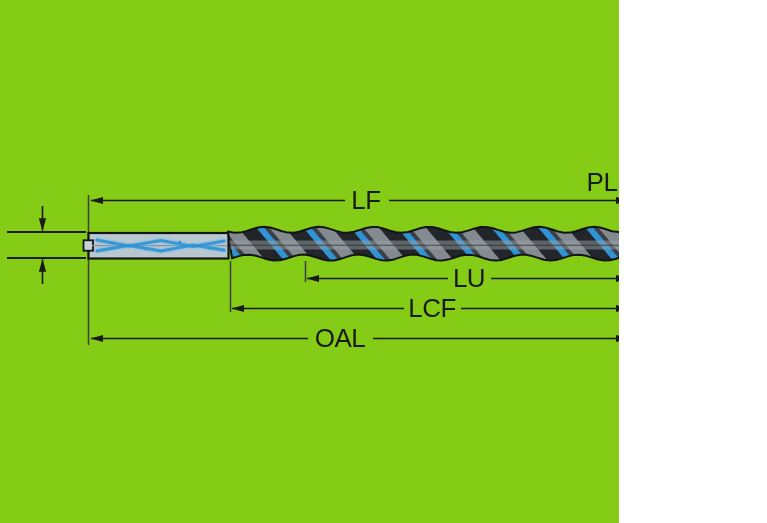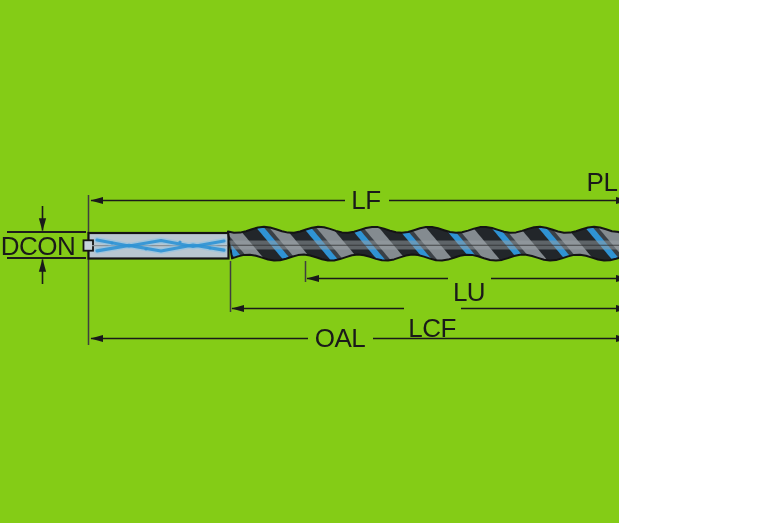--- a/index.html
+++ b/index.html
@@ -116,19 +116,18 @@
       <circle r="2.2" fill="#23272b"></circle>
       <circle cx="-6" cy="8" r="1.5" fill="#c9ced2" opacity="0.9"></circle>
       <circle cx="8" cy="-6" r="1.5" fill="#c9ced2" opacity="0.9"></circle>
       <circle cx="-9" cy="-2" r="1.3" fill="#4598cc" opacity="0.8"></circle>
       <circle cx="9" cy="3" r="1.3" fill="#4598cc" opacity="0.8"></circle>
     </g>
   </svg>
 
   <div class="label" style="left:366px;top:200px">LF</div>
   <div class="label" style="left:602px;top:182px">PL</div>
-  <div class="label" style="left:38px;top:246px">DCON</div>
   <div class="label" style="left:637px;top:246px">DC</div>
   <div class="label" style="left:666px;top:246px">SIG</div>
-  <div class="label" style="left:469px;top:292px">LU</div>
-  <div class="label" style="left:432px;top:328px">LCF</div>
+  <div class="label" style="left:469px;top:278px">LU</div>
+  <div class="label" style="left:432px;top:308px">LCF</div>
   <div class="label" style="left:340px;top:338px">OAL</div>
 </div>
 
 </body></html>

